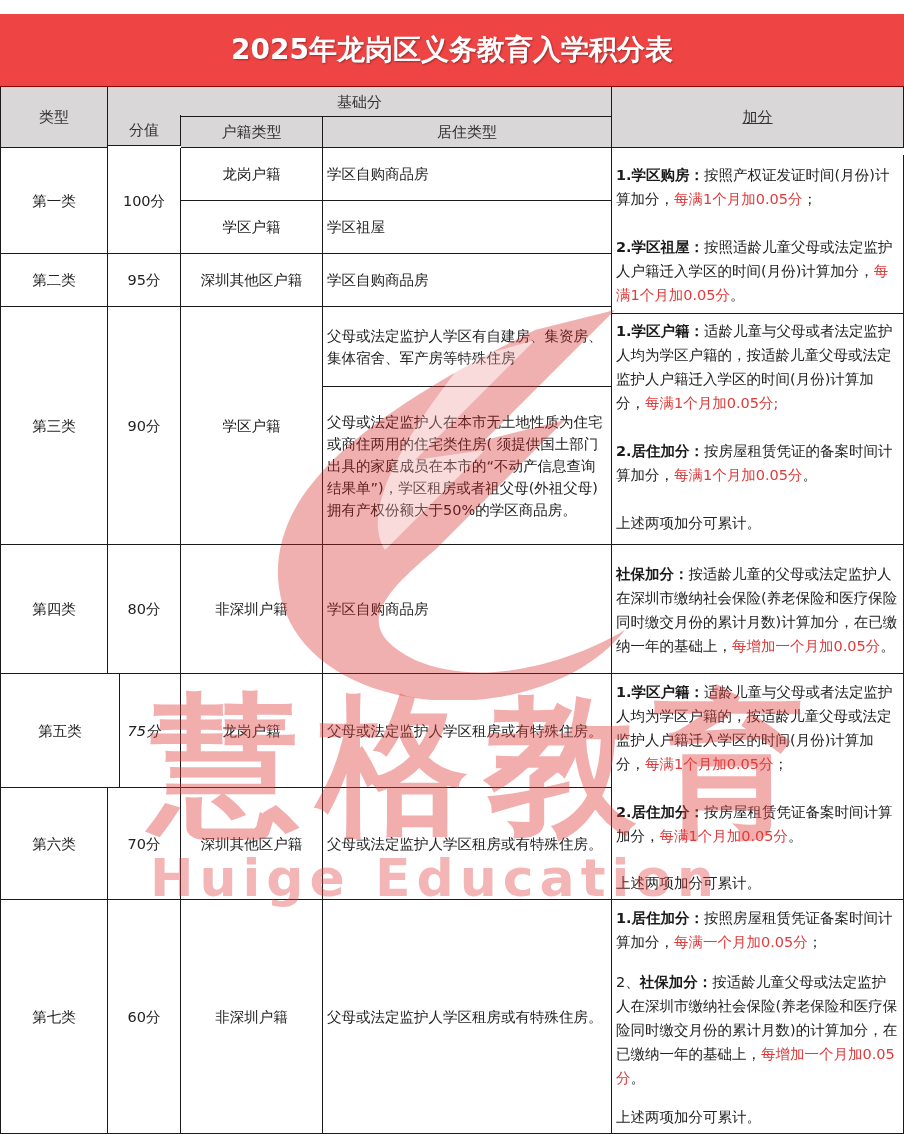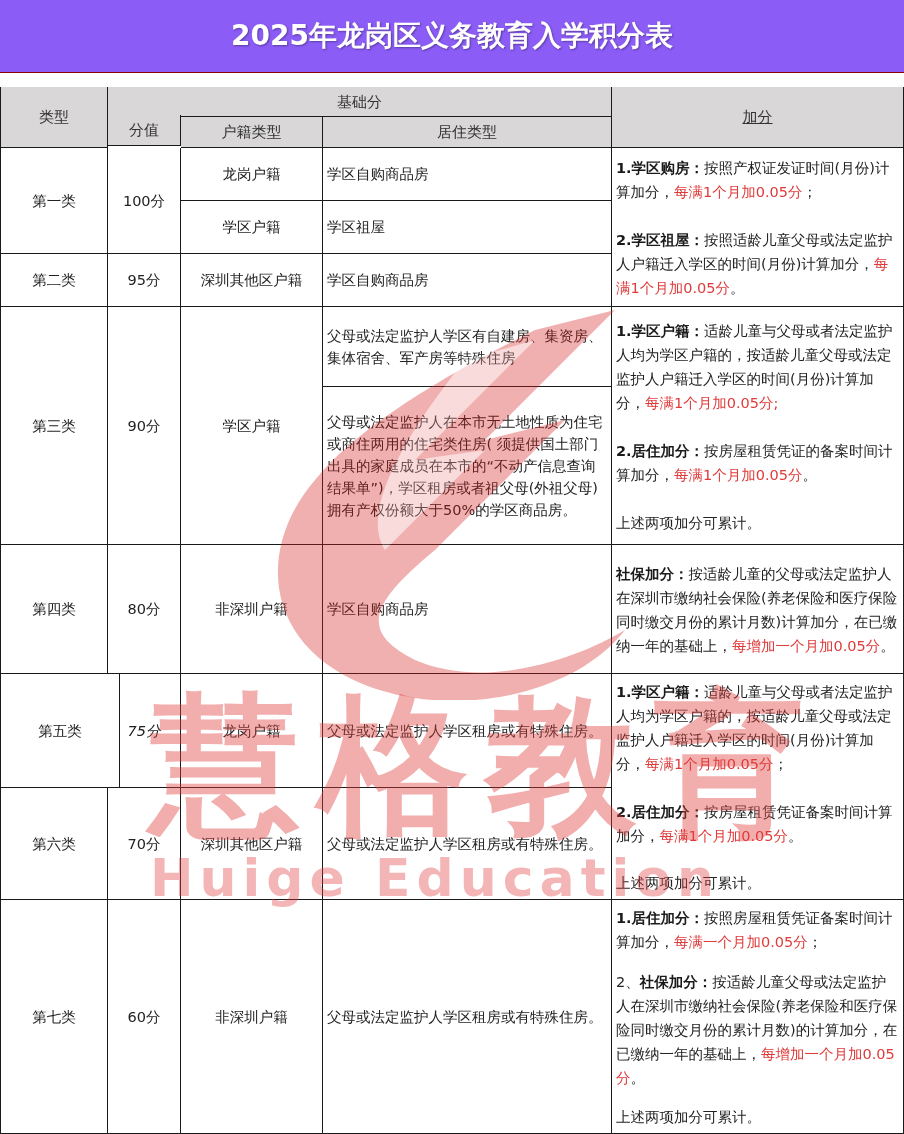--- a/index.html
+++ b/index.html
@@ -3,22 +3,22 @@
 <meta charset="utf-8">
 <style>
   html, body { margin: 0; padding: 0; }
   body {
     width: 904px; height: 1134px; overflow: hidden; position: relative;
     background: #ffffff;
     font-family: "DejaVu Sans", "Liberation Sans", sans-serif;
     color: #222222;
   }
   .title-bar {
-    position: absolute; left: 0; top: 0; width: 904px; height: 73px;
-    background: #8b5cf6;
+    position: absolute; left: 0; top: 14px; width: 904px; height: 73px;
+    background: #ef4444;
     display: flex; align-items: center; justify-content: center;
     border-bottom: 1px solid #8a0000;
     box-sizing: border-box;
   }
   .title-bar span {
     color: #ffffff; font-size: 28px; font-weight: bold; letter-spacing: 0px;
     text-shadow: 1px 1px 2px rgba(0,0,0,0.35);
   }
   .grid {
     position: absolute; left: 0; top: 87px; width: 904px; height: 1047px;
@@ -80,21 +80,21 @@
   <div class="cell center" style="left:181px;top:61px;width:142px;height:53px;">龙岗户籍</div>
   <div class="cell left" style="left:323px;top:61px;width:289px;height:53px;">学区自购商品房</div>
   <div class="cell center" style="left:181px;top:114px;width:142px;height:53px;">学区户籍</div>
   <div class="cell left" style="left:323px;top:114px;width:289px;height:53px;">学区祖屋</div>
 
   <div class="cell center first" style="left:0;top:167px;width:108px;height:53px;">第二类</div>
   <div class="cell center" style="left:108px;top:167px;width:73px;height:53px;">95分</div>
   <div class="cell center" style="left:181px;top:167px;width:142px;height:53px;">深圳其他区户籍</div>
   <div class="cell left" style="left:323px;top:167px;width:289px;height:53px;">学区自购商品房</div>
 
-  <div class="cell bonus" style="left:612px;top:61px;width:292px;height:159px;">
+  <div class="cell bonus" style="left:612px;top:68px;width:292px;height:159px;">
     <p><b>1.学区购房：</b><span>按照产权证发证时间(月份)计算加分，</span><span class="red">每满1个月加0.05分</span><span>；</span></p>
     <div class="gap"></div>
     <p><b>2.学区祖屋：</b><span>按照适龄儿童父母或法定监护人户籍迁入学区的时间(月份)计算加分，</span><span class="red">每满1个月加0.05分</span><span>。</span></p>
   </div>
 
   <div class="cell center first" style="left:0;top:220px;width:108px;height:238px;">第三类</div>
   <div class="cell center" style="left:108px;top:220px;width:73px;height:238px;">90分</div>
   <div class="cell center" style="left:181px;top:220px;width:142px;height:238px;">学区户籍</div>
   <div class="cell left" style="left:323px;top:220px;width:289px;height:80px;">父母或法定监护人学区有自建房、集资房、集体宿舍、军产房等特殊住房</div>
   <div class="cell left" style="left:323px;top:300px;width:289px;height:158px;">父母或法定监护人在本市无土地性质为住宅或商住两用的住宅类住房( 须提供国土部门出具的家庭成员在本市的“不动产信息查询结果单”)，学区租房或者祖父母(外祖父母)拥有产权份额大于50%的学区商品房。</div>

